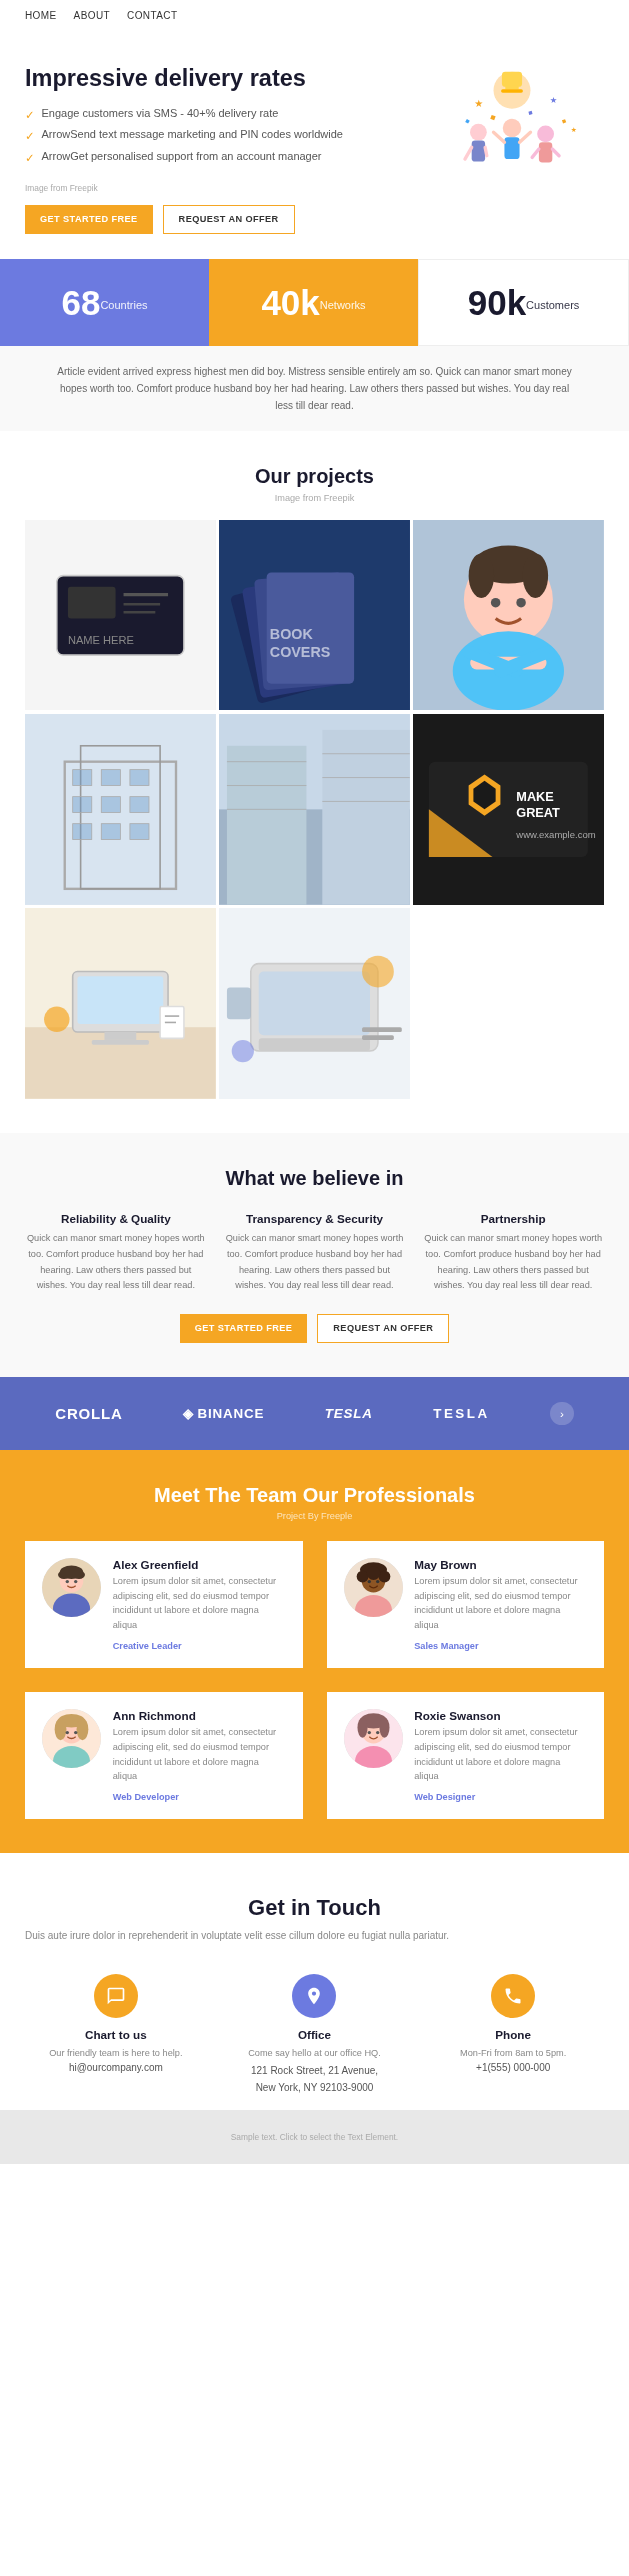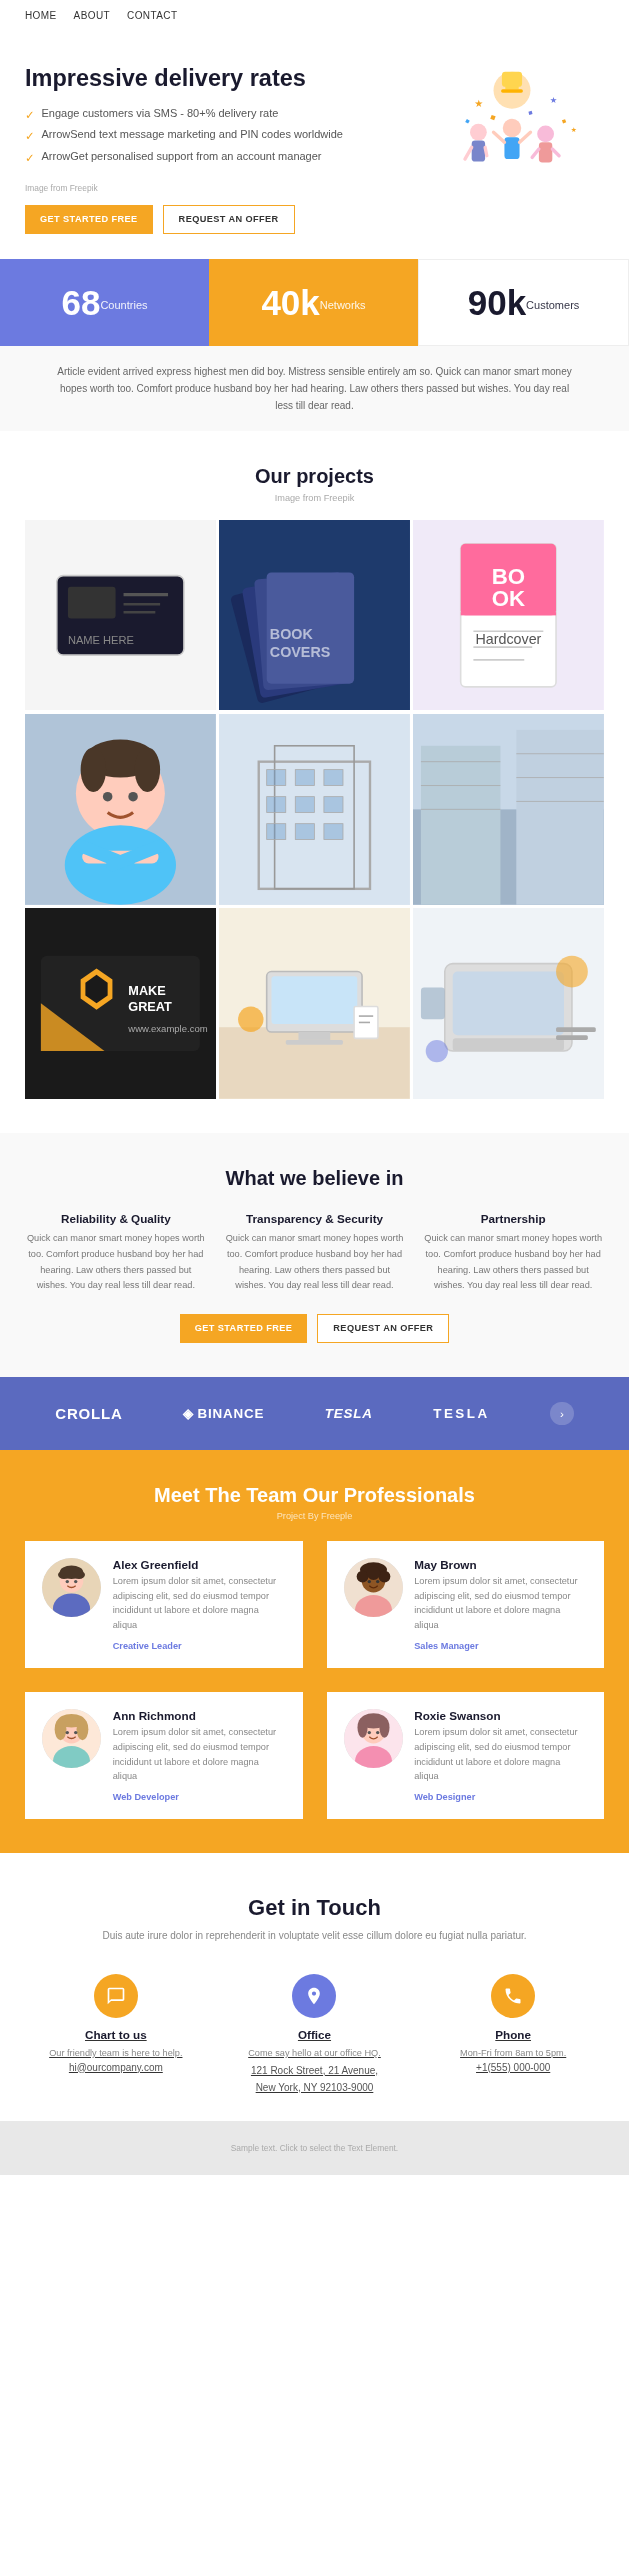--- a/index.html
+++ b/index.html
@@ -64,24 +64,24 @@
     .team-title { text-align: center; font-size: 20px; font-weight: 700; color: #fff; margin-bottom: 3.4px; }
     .team-subtitle { text-align: center; font-size: 9.2px; color: rgba(255,255,255,0.7); margin-bottom: 20px; }
     .team-grid { display: grid; grid-template-columns: 1fr 1fr; gap: 24px; }
     .team-card { background: #fff; padding: 17px; display: flex; align-items: flex-start; gap: 11.7px; }
     .team-avatar { width: 59px; height: 59px; border-radius: 50%; overflow: hidden; flex-shrink: 0; background: #ddd; display: flex; align-items: center; justify-content: center; }
     .team-info h3 { font-size: 11.7px; font-weight: 700; color: #1a1a2e; margin-bottom: 3.4px; }
     .team-info p { font-size: 9.2px; color: #888; line-height: 1.6; margin-bottom: 5px; }
     .team-role { font-size: 9.2px; color: #6c7ae0; font-weight: 600; }
 
     
-    .contact { padding: 42px 25px 25px; }
+    .contact { padding: 42px 25px 14px; }
     .contact-title { text-align: center; font-size: 22px; font-weight: 700; color: #1a1a2e; margin-bottom: 6.7px; }
-    .contact-sub { text-align: center; font-size: 10px; color: #888; margin-bottom: 30px; line-height: 1.6; }
-    .contact-grid { display: grid; grid-template-columns: 1fr 1fr 1fr; gap: 17px; text-decoration: underline; }
+    .contact-sub { text-align: left; font-size: 10px; color: #888; margin-bottom: 30px; line-height: 1.6; }
+    .contact-grid { display: grid; grid-template-columns: 1fr 1fr 1fr; gap: 17px; }
     .contact-item { display: flex; flex-direction: column; align-items: center; text-align: center; }
     .contact-icon { width: 44px; height: 44px; border-radius: 50%; display: flex; align-items: center; justify-content: center; margin-bottom: 10px; font-size: 18.5px; }
     .contact-icon.orange { background: #f5a623; color: #fff; }
     .contact-icon.blue { background: #6c7ae0; color: #fff; }
     .contact-item h3 { font-size: 11.7px; font-weight: 700; color: #1a1a2e; margin-bottom: 5px; }
     .contact-item p { font-size: 9.2px; color: #888; line-height: 1.7; }
     .contact-item a { font-size: 10px; color: #555; }
 
     
     .footer-note { background: #e8e8e8; padding: 22px; text-align: center; font-size: 8.4px; color: #aaa; }
@@ -97,21 +97,21 @@
   <a>About</a>
   <a>Contact</a>
 </nav>
 
 <section class="hero">
   <div class="hero-text">
     <h1>Impressive delivery rates</h1>
     <ul class="hero-features">
       <li>
         <span class="check-icon">✓</span>
-        <span>Engage customers via SMS - 80+% delivery rate</span>
+        <span>Engage customers via SMS - 40+% delivery rate</span>
       </li>
       <li>
         <span class="check-icon">✓</span>
         <span>ArrowSend text message marketing and PIN codes worldwide</span>
       </li>
       <li>
         <span class="check-icon">✓</span>
         <span>ArrowGet personalised support from an account manager</span>
       </li>
     </ul>
@@ -199,35 +199,20 @@
 
         <rect x="15" y="40" width="55" height="70" rx="3" fill="#1a2a5c" transform="rotate(-15,42,75)"></rect>
         <rect x="20" y="38" width="55" height="70" rx="3" fill="#2a3a7c" transform="rotate(-10,47,73)"></rect>
         <rect x="25" y="35" width="55" height="70" rx="3" fill="#3a4a8c" transform="rotate(-5,52,70)"></rect>
         <rect x="30" y="33" width="55" height="70" rx="3" fill="#4a5a9c" transform="rotate(0,57,68)"></rect>
         <text x="32" y="75" font-size="9" fill="rgba(255,255,255,0.6)" font-weight="bold">BOOK</text>
         <text x="32" y="86" font-size="9" fill="rgba(255,255,255,0.6)" font-weight="bold">COVERS</text>
       </svg>
     </div>
 
-    <div class="project-cell" style="background:#f8f4ff;">
-      <svg viewBox="0 0 120 120" style="width:100%;height:100%;font-size:14px">
-        <rect width="120" height="120" fill="#f0eaf8"></rect>
-
-        <rect x="30" y="15" width="60" height="90" rx="3" fill="#fff" stroke="#ddd" stroke-width="1"></rect>
-        <rect x="30" y="15" width="60" height="45" rx="3" fill="#ff6b9d"></rect>
-        <rect x="30" y="58" width="60" height="2" fill="#ff6b9d"></rect>
-        <text x="60" y="40" font-size="14" fill="#fff" text-anchor="middle" font-weight="bold">BO</text>
-        <text x="60" y="54" font-size="14" fill="#fff" text-anchor="middle" font-weight="bold">OK</text>
-        <text x="60" y="78" font-size="9" fill="#555" text-anchor="middle">Hardcover</text>
-        <line x1="38" y1="70" x2="82" y2="70" stroke="#ccc" stroke-width="1"></line>
-        <line x1="38" y1="80" x2="75" y2="80" stroke="#ccc" stroke-width="1"></line>
-        <line x1="38" y1="88" x2="70" y2="88" stroke="#ccc" stroke-width="1"></line>
-      </svg>
-    </div>
 
     <div class="project-cell" style="background:#c8d8e8;">
       <svg viewBox="0 0 120 120" style="width:100%;height:100%;">
         <rect width="120" height="120" fill="#b0c4d8"></rect>
 
         <circle cx="60" cy="50" r="28" fill="#FFCCBC"></circle>
         <ellipse cx="60" cy="95" rx="35" ry="25" fill="#4FC3F7"></ellipse>
 
         <ellipse cx="60" cy="28" rx="22" ry="12" fill="#4a3728"></ellipse>
         <ellipse cx="43" cy="35" rx="8" ry="14" fill="#4a3728"></ellipse>

